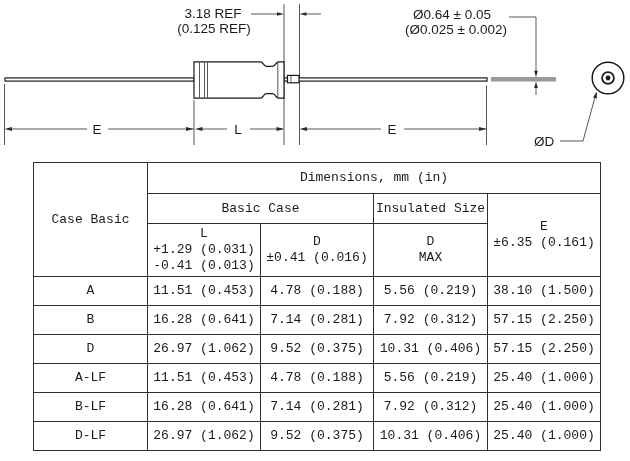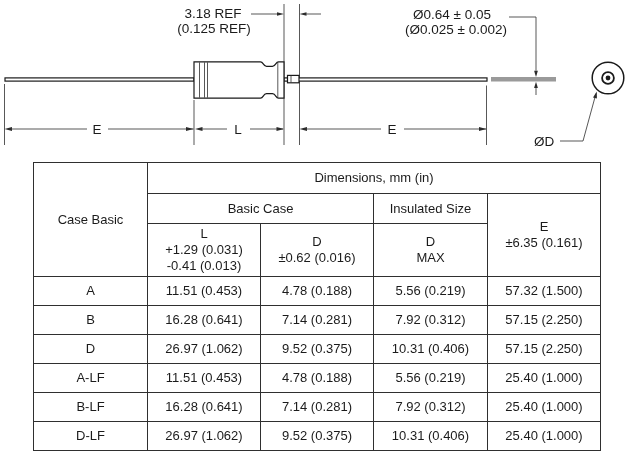--- a/index.html
+++ b/index.html
@@ -6,21 +6,21 @@
   #page{position:relative;width:630px;height:461px;background:#fff;overflow:hidden;
         font-family:"Liberation Sans",sans-serif;color:#1b1b1b;}
   svg text{font-family:"Liberation Sans",sans-serif;font-size:13.5px;fill:#1b1b1b;}
   svg .dimtxt{text-anchor:middle;}
   .outline{fill:#fff;stroke:#1a1a1a;stroke-width:1.2;}
   .thin{stroke:#3a3a3a;stroke-width:0.85;fill:none;}
   .arrow{fill:#2c2c2c;stroke:none;}
   table.dims{position:absolute;left:33px;top:162px;border-collapse:collapse;table-layout:fixed;
              width:567px;font-size:13px;color:#1b1b1b;background:#fff;border:1.5px solid #262626;}
   table.dims th,table.dims td{border:1px solid #2f2f2f;text-align:center;vertical-align:middle;
-             font-weight:normal;padding:0;line-height:16px;}
+             font-weight:normal;padding:0;line-height:16px;font-family:Liberation Mono, monospace;}
   tr.hr1{height:31px;} tr.hr2{height:30px;margin-top:8px;} tr.hr3{height:53px;} tr.dr{height:29px;}
 </style>
 </head>
 <body>
 
 <div id="page">
 
   <svg width="630" height="158" viewBox="0 0 630 158">
 
     <g>
@@ -121,33 +121,33 @@
       </th>
     </tr>
     <tr class="hr3">
       <th>
         <div>L</div>
         <div>+1.29 (0.031)</div>
         <div>-0.41 (0.013)</div>
       </th>
       <th>
         <div>D</div>
-        <div>±0.62 (0.016)</div>
+        <div>±0.41 (0.016)</div>
       </th>
       <th>
         <div>D</div>
         <div>MAX</div>
       </th>
     </tr>
     <tr class="dr">
       <td>A</td>
       <td>11.51 (0.453)</td>
       <td>4.78 (0.188)</td>
       <td>5.56 (0.219)</td>
-      <td>57.32 (1.500)</td>
+      <td>38.10 (1.500)</td>
     </tr>
     <tr class="dr">
       <td>B</td>
       <td>16.28 (0.641)</td>
       <td>7.14 (0.281)</td>
       <td>7.92 (0.312)</td>
       <td>57.15 (2.250)</td>
     </tr>
     <tr class="dr">
       <td>D</td>

